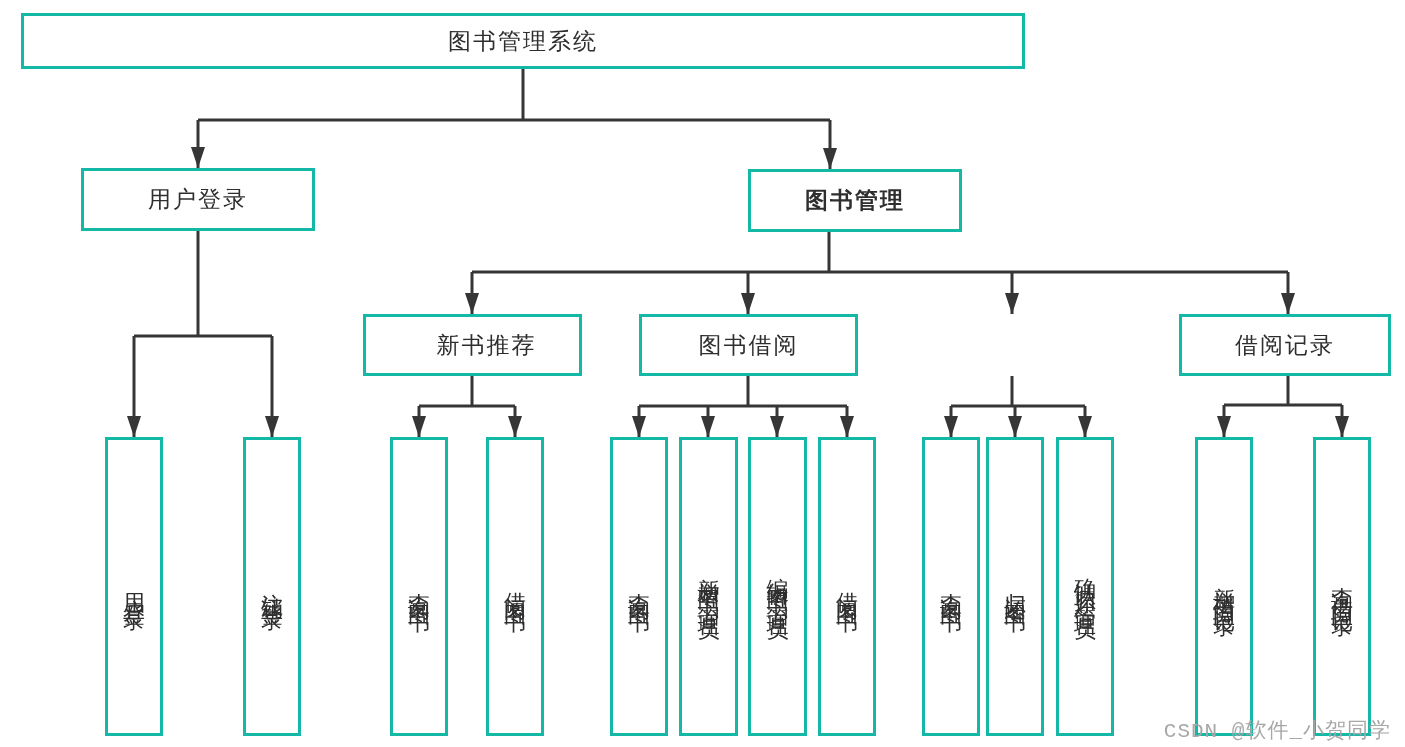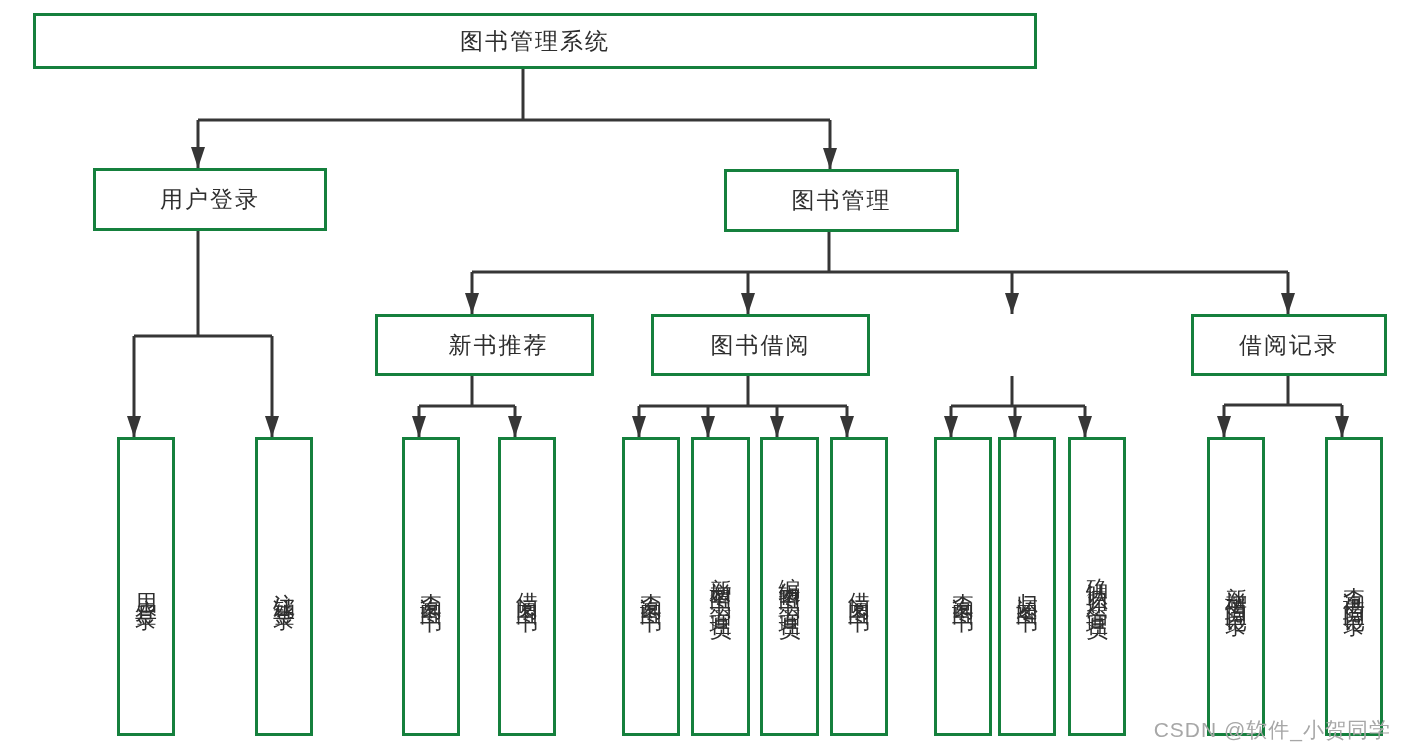--- a/index.html
+++ b/index.html
@@ -13,52 +13,51 @@
   }
   #wires {
     position: absolute;
     left: 0; top: 0;
     width: 1405px; height: 747px;
     z-index: 1;
   }
   .node {
     position: absolute;
     box-sizing: border-box;
-    border: 3px solid #15803d;
+    border: 3px solid #14b8a6;
     background: #ffffff;
     color: #2e2e2e;
     display: flex;
     align-items: center;
     justify-content: center;
     z-index: 2;
     font-size: 23px;
     letter-spacing: 2px;
     white-space: nowrap;
-    margin-left: 12px;
   }
   .hnode { height: 63px; }
   .vnode {
     top: 437px;
     width: 58px;
     height: 299px;
     writing-mode: vertical-rl;
     text-orientation: mixed;
     font-size: 22px;
     letter-spacing: 6px;
     line-height: 1;
     white-space: normal;
   }
   .root-node  { left: 21px;  top: 13px;  width: 1004px; height: 56px; }
   .n-user     { left: 81px;  top: 168px; width: 234px; }
-  .n-bookmgr  { left: 712px; top: 169px; width: 235px; }
+  .n-bookmgr  { left: 748px; top: 169px; width: 214px; font-weight: bold; }
   .l3 { top: 314px; height: 62px; }
   .n-newbook  { left: 363px;  width: 219px; padding-left: 28px; }
   .n-borrow   { left: 639px;  width: 219px; text-align: right; }
   .n-current  { left: 902px;  width: 221px; }
-  .n-records  { left: 1179px; width: 196px; }
+  .n-records  { left: 1179px; width: 212px; }
   .x-userlogin { left: 105px; }
   .x-logout    { left: 243px; }
   .x-nbquery   { left: 390px; }
   .x-nbborrow  { left: 486px; }
   .x-bbquery   { left: 610px; }
   .x-bbadd     { left: 679px; width: 59px; }
   .x-bbedit    { left: 748px; width: 59px; }
   .x-bbborrow  { left: 818px; }
   .x-cbquery   { left: 922px; }
   .x-cbreturn  { left: 986px; }
@@ -67,20 +66,21 @@
   .x-brquery   { left: 1313px; }
   #watermark {
     position: absolute;
     right: 14px;
     bottom: 3px;
     z-index: 3;
     font-size: 21px;
     color: #a7a7a7;
     letter-spacing: 1px;
     white-space: nowrap;
+    font-family: Liberation Mono, monospace;
   }
 </style>
 </head>
 <body>
 
 <div id="canvas">
 
   <svg id="wires" viewBox="0 0 1405 747" xmlns="http://www.w3.org/2000/svg">
     <defs>
       <marker id="arrow" markerUnits="userSpaceOnUse" markerWidth="23" markerHeight="17" refX="21" refY="8" orient="auto">

